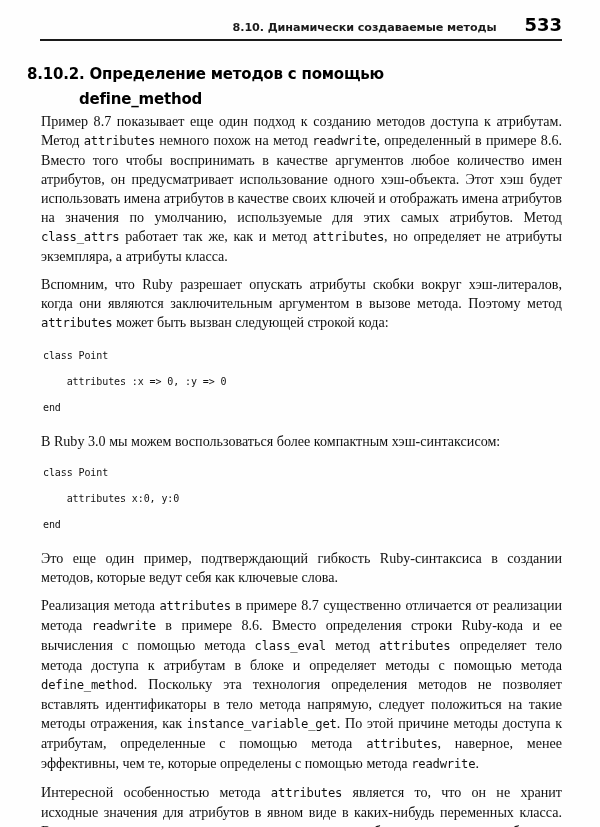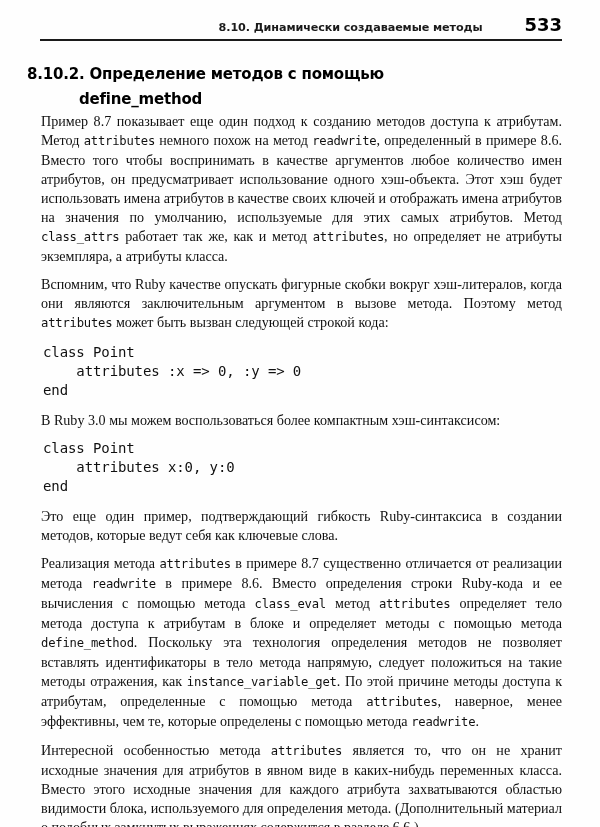--- a/index.html
+++ b/index.html
@@ -25,21 +25,20 @@
 
   
   .header {
     position: absolute;
     left: 40px;
     top: 14px;
     width: 522px;
     display: flex;
     align-items: baseline;
     justify-content: flex-end;
-    gap: 14px;
   }
   .header-title {
     font-family: "DejaVu Sans", "Liberation Sans", sans-serif;
     font-size: 11.2px;
     font-weight: 600;
     letter-spacing: -0.1px;
     color: #1a1a1a;
     white-space: nowrap;
   }
   .header-pageno {
@@ -99,22 +98,22 @@
   code, .mono {
     font-family: "DejaVu Sans Mono", "Liberation Mono", monospace;
     font-size: 12.2px;
     letter-spacing: -0.2px;
     color: #101010;
     margin-top: 20px;
   }
   pre.code {
     margin: 6px 0 11px 2px;
     font-family: "DejaVu Sans Mono", "Liberation Mono", monospace;
-    font-size: 14px;
-    line-height: 19px;
+    font-size: 10px;
+    line-height: 26px;
     color: #101010;
     white-space: pre;
     letter-spacing: -0.1px;
   }
 </style>
 </head>
 <body>
 
 <div class="page">
 
@@ -126,21 +125,21 @@
 
   <h1 class="section-heading">
     <span>8.10.2. Определение методов с помощью</span>
     <span class="line2">define_method</span>
   </h1>
 
   <div class="content">
 
     <p class="para"><span>Пример 8.7 показывает еще один подход к созданию методов доступа к атрибутам. Метод </span><code>attributes</code><span> немного похож на метод </span><code>readwrite</code><span>, определенный в примере 8.6. Вместо того чтобы воспринимать в качестве аргументов любое количество имен атрибутов, он предусматривает использование одного хэш-объекта. Этот хэш будет использовать имена атрибутов в качестве своих ключей и отображать имена атрибутов на значения по умолчанию, используемые для этих самых атрибутов. Метод </span><code>class_attrs</code><span> работает так же, как и метод </span><code>attributes</code><span>, но определяет не атрибуты экземпляра, а атрибуты класса.</span></p>
 
-    <p class="para"><span>Вспомним, что Ruby качестве опускать фигурные скобки вокруг хэш-литералов, когда они являются заключительным аргументом в вызове метода. Поэтому метод </span><code>attributes</code><span> может быть вызван следующей строкой кода:</span></p>
+    <p class="para"><span>Вспомним, что Ruby разрешает опускать атрибуты скобки вокруг хэш-литералов, когда они являются заключительным аргументом в вызове метода. Поэтому метод </span><code>attributes</code><span> может быть вызван следующей строкой кода:</span></p>
 
     <pre class="code">class Point
     attributes :x =&gt; 0, :y =&gt; 0
 end</pre>
 
     <p class="para">В Ruby 3.0 мы можем воспользоваться более компактным хэш-синтаксисом:</p>
 
     <pre class="code">class Point
     attributes x:0, y:0
 end</pre>

